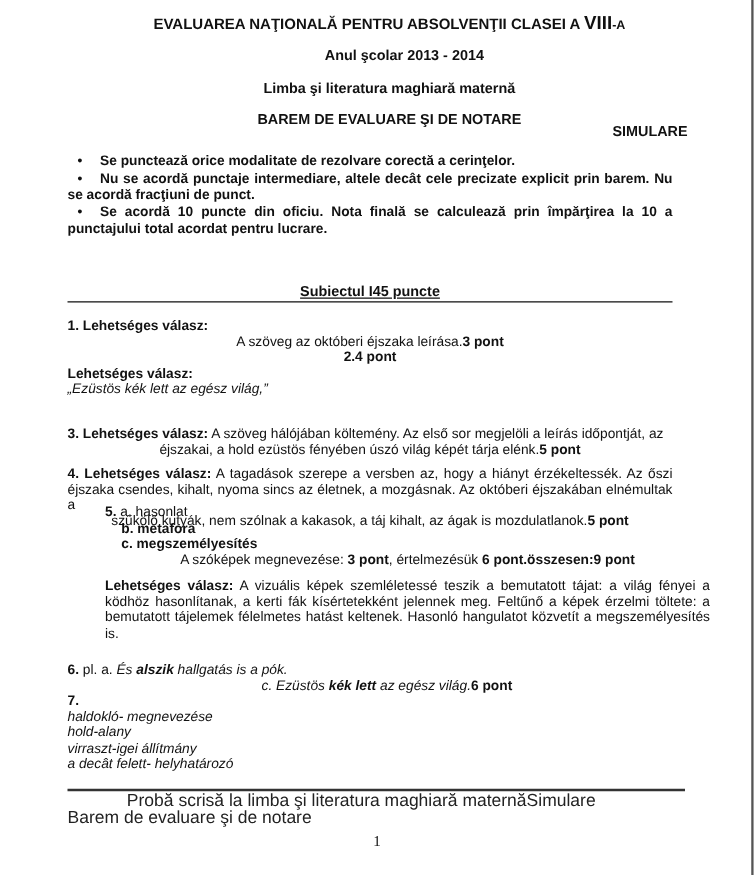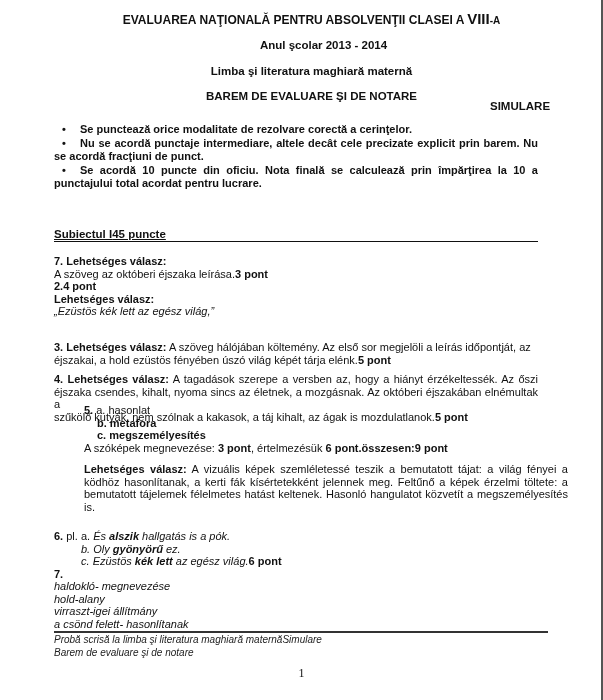--- a/index.html
+++ b/index.html
@@ -12,31 +12,31 @@
   .t1 .big { font-size: 15px; }
   .t1 .small { font-size: 10px; }
   .t2 { top: 39px; margin-left: 12px; }
   .t3 { top: 65px; }
   .t4 { top: 90px; }
   .sim { position: absolute; top: 100px; left: 490px; font-weight: bold; font-size: 11.5px; }
   .rules { position: absolute; left: 54px; top: 123px; width: 484px; font-weight: bold; font-size: 11px; line-height: 13.5px; }
   .rules .r { text-align: justify; }
   .rules .bul { display: inline-block; width: 18px; padding-left: 8px; }
   .block { position: absolute; left: 54px; width: 484px; font-size: 11px; line-height: 12.5px; }
-  .row { display: flex; justify-content: flex-start; }
+  .row { display: flex; justify-content: center; }
   .b { font-weight: bold; }
   .i { font-style: italic; }
   .just { text-align: justify; }
   .subj { position: absolute; left: 54px; top: 228px; width: 484px; font-weight: bold; font-size: 11.5px;
           border-bottom: 1.5px solid #111; line-height: 13px; }
   .subj span { text-decoration: underline; }
   .ind1 { padding-left: 13px; font-weight: bold; }
   .ind2 { padding-left: 27px; }
   .footer-line { position: absolute; left: 54px; top: 631px; width: 494px; height: 1.5px; background: #333; }
-  .footer { position: absolute; left: 54px; top: 634px; width: 470px; font-size: 10px; line-height: 12.5px; color: #222; font-style: italic; }
+  .footer { position: absolute; left: 54px; top: 634px; width: 470px; font-size: 14px; line-height: 12.5px; color: #222; }
   .pagenum { position: absolute; top: 666px; left: 0; width: 603px; text-align: center;
              font-family: "Liberation Serif", serif; font-size: 12px; }
 </style>
 </head>
 <body>
 
 <div class="page">
   <div class="rborder"></div>
 
   <div class="center t1">
@@ -52,21 +52,21 @@
     <div class="r"><span class="bul">•</span><span>Nu se acordă punctaje intermediare, altele decât cele precizate explicit prin barem. Nu se acordă fracţiuni de punct.</span></div>
     <div class="r"><span class="bul">•</span><span>Se acordă 10 puncte din oficiu. Nota finală se calculează prin împărţirea la 10 a punctajului total acordat pentru lucrare.</span></div>
   </div>
 
   <div class="subj row">
     <span>Subiectul I</span>
     <span>45 puncte</span>
   </div>
 
   <div class="block" style="top:255px;">
-    <div class="b">7. Lehetséges válasz:</div>
+    <div class="b">1. Lehetséges válasz:</div>
     <div class="row">
       <span>A szöveg az októberi éjszaka leírása.</span>
       <span class="b">3 pont</span>
     </div>
     <div class="row b">
       <span>2.</span>
       <span>4 pont</span>
     </div>
     <div class="b">Lehetséges válasz:</div>
     <div class="i">„Ezüstös kék lett az egész világ,”</div>
@@ -94,30 +94,29 @@
     <div class="ind1">c. megszemélyesítés</div>
     <div class="row">
       <span><span>A  szóképek megnevezése: </span><span class="b">3 pont</span><span>, értelmezésük </span><span class="b">6 pont.</span></span>
       <span class="b">összesen:9 pont</span>
     </div>
     <div class="just" style="margin-top:9px;"><span class="b">Lehetséges válasz:</span><span> A vizuális képek szemléletessé teszik a bemutatott tájat: a világ fényei a ködhöz hasonlítanak, a kerti fák kísértetekként jelennek meg. Feltűnő a képek érzelmi töltete: a bemutatott tájelemek félelmetes hatást keltenek. Hasonló hangulatot közvetít a megszemélyesítés is.</span></div>
   </div>
 
   <div class="block" style="top:530px;">
     <div><span class="b">6.</span><span> pl. a. </span><span class="i"><span>És </span><b>alszik</b><span> hallgatás is a pók.</span></span></div>
-    <div class="ind2"><span class="i">b. </span><span class="i"><span>Oly </span><b>gyönyörű</b><span> ez.</span></span></div>
     <div class="row ind2">
       <span class="i"><span>c. </span><span>Ezüstös </span><b>kék lett</b><span> az egész világ.</span></span>
       <span class="b">6 pont</span>
     </div>
     <div class="b">7.</div>
     <div class="i">haldokló- megnevezése</div>
     <div class="i">hold-alany</div>
     <div class="i">virraszt-igei állítmány</div>
-    <div class="i">a csönd felett- hasonlítanak</div>
+    <div class="i">a decât felett- helyhatározó</div>
   </div>
 
   <div class="footer-line"></div>
   <div class="footer">
     <div class="row">
       <span>Probă scrisă la limba şi literatura maghiară maternă</span>
       <span>Simulare</span>
     </div>
     <div>Barem de evaluare şi de notare</div>
   </div>

